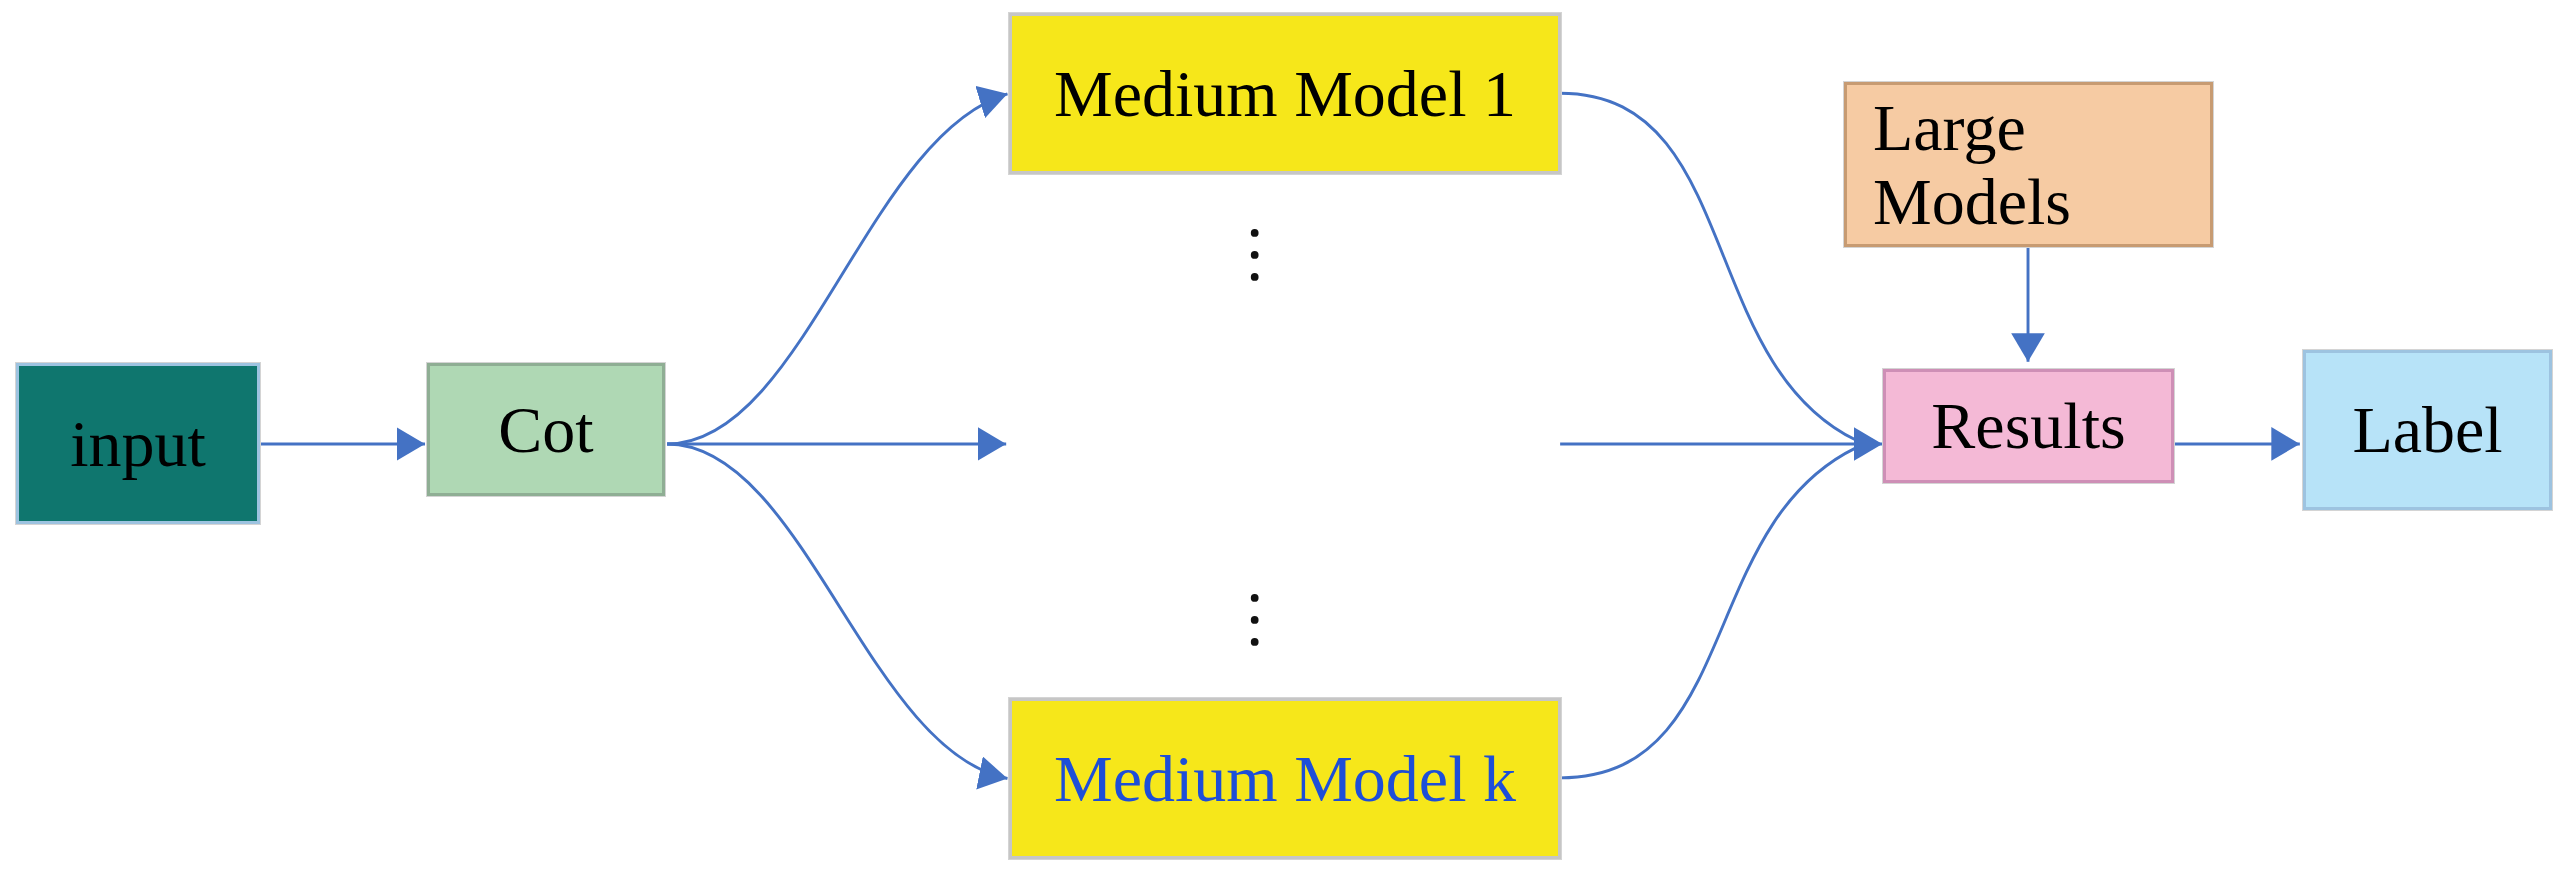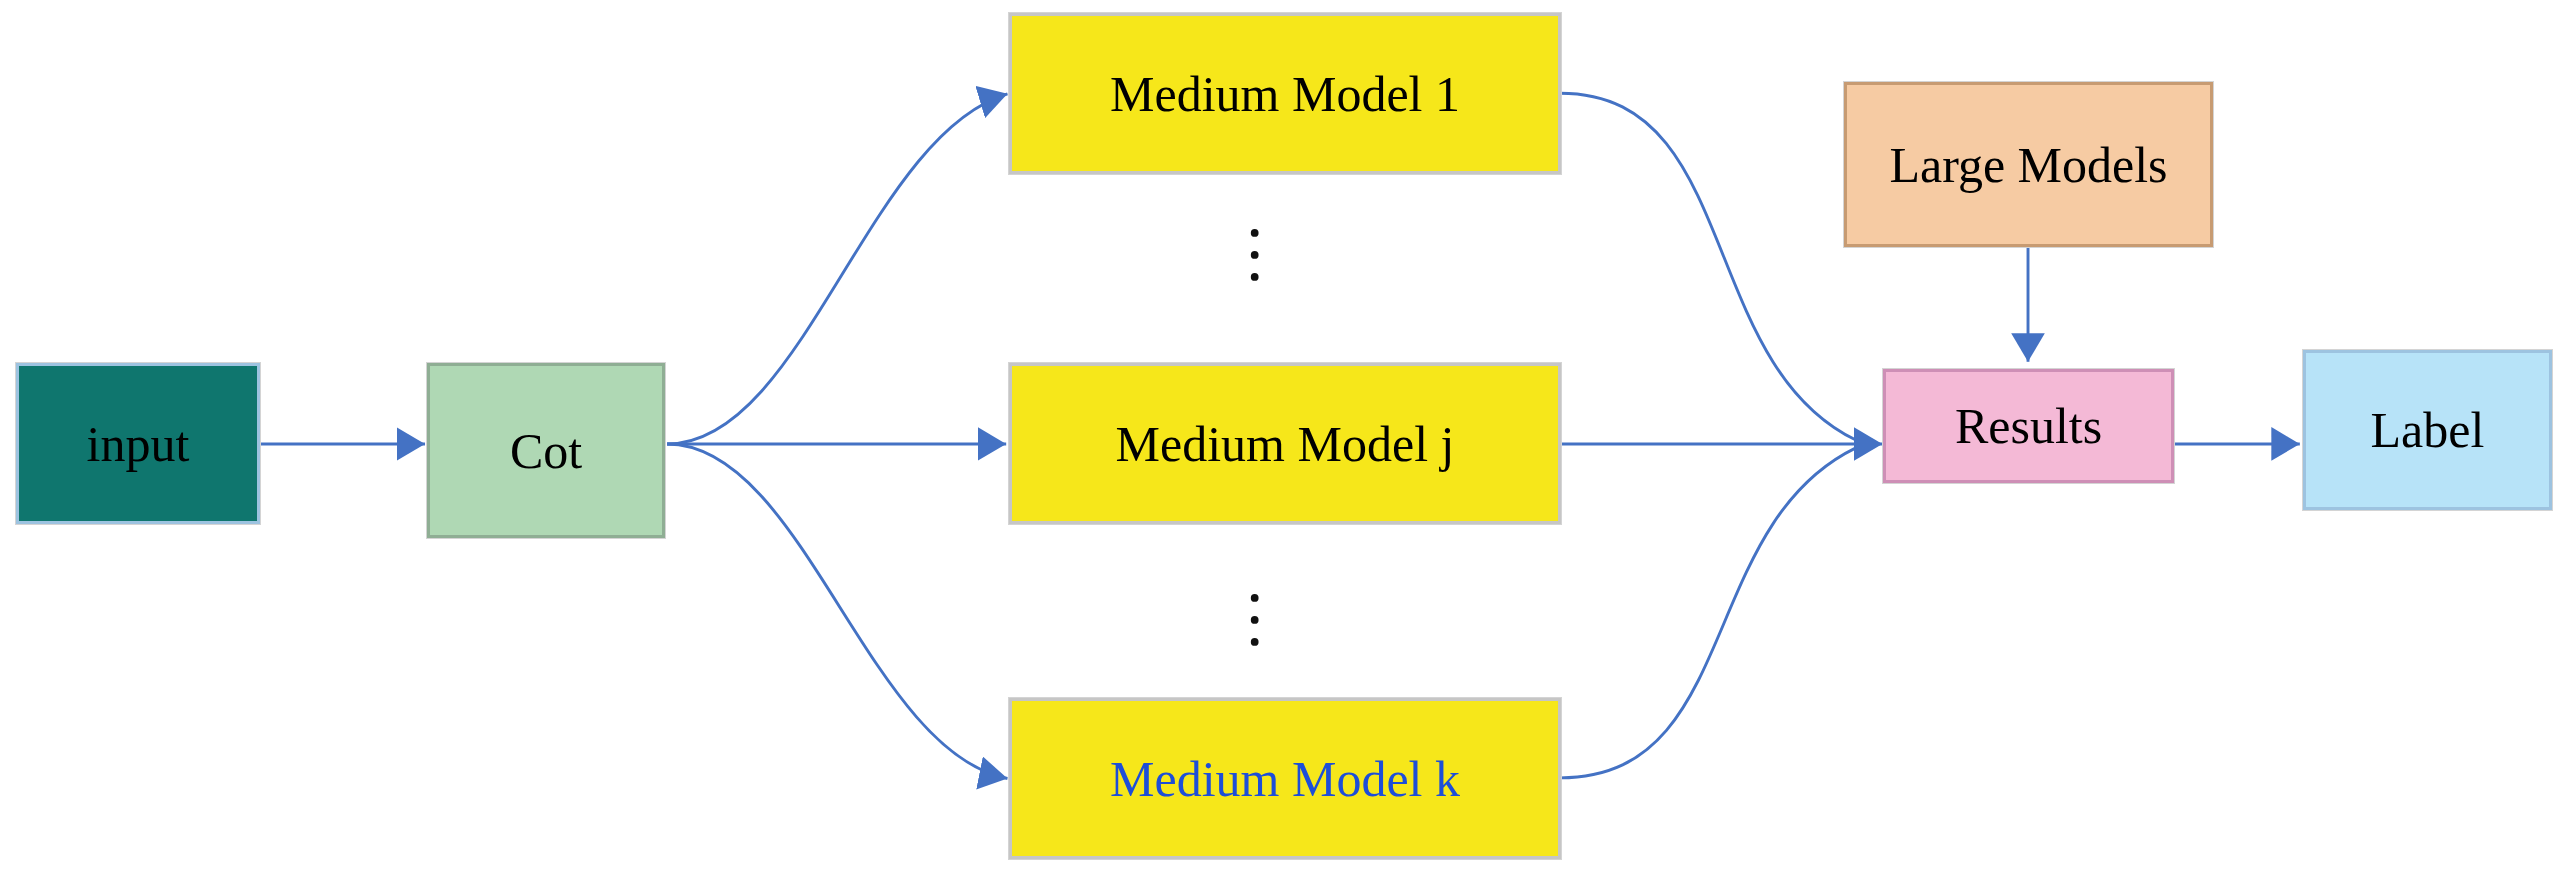--- a/index.html
+++ b/index.html
@@ -22,29 +22,29 @@
     width: 2576px;
     height: 873px;
   }
   .node {
     position: absolute;
     display: flex;
     align-items: center;
     justify-content: center;
     text-align: left;
     color: #000000;
-    font-size: 50px;
+    font-size: 66px;
     line-height: 1.12;
     border: 3.2px solid transparent;   
     outline: 1.9px solid #D4D4D4;      
     box-sizing: border-box;
   }
   
   .node-input   { left: 16px;   top: 363px;  width: 244px; height: 161px; }
-  .node-cot     { left: 427px;  top: 363px;  width: 238px; height: 175px; }
+  .node-cot     { left: 427px;  top: 363px;  width: 238px; height: 133px; }
   .node-mm1     { left: 1009px; top: 13px;   width: 552px; height: 161px; }
   .node-mmj     { left: 1009px; top: 363px;  width: 552px; height: 161px; }
   .node-mmk     { left: 1009px; top: 698px; width: 552px; height: 161px; }
   .node-large   { left: 1844px; top: 82px;  width: 369px; height: 165px; padding: 2px 26px; }
   .node-results { left: 1883px; top: 369px;  width: 291px; height: 114px; }
   .node-label   { left: 2303px; top: 350px;  width: 249px; height: 160px; }
 
   .edge {
     fill: none;
     stroke: var(--arrow-color, #4472C4);
@@ -93,21 +93,20 @@
       <circle class="ellipsis-dot" cx="1938" cy="992" r="6"></circle>
     </g>
   </svg>
 
   <div class="node node-input" style="background: #0f766e; border-color: rgb(157, 195, 224); color: rgb(0, 0, 0);">input</div>
 
   <div class="node node-cot" style="background: rgb(175, 216, 180); border-color: rgb(143, 174, 148); color: rgb(0, 0, 0);">Cot</div>
 
   <div class="node node-mm1" style="background: rgb(246, 231, 26); border-color: rgb(198, 198, 198); color: rgb(0, 0, 0);">Medium Model 1</div>
 
-  <div class="node node-mmj" style="background: rgb(246, 231, 26); border-color: rgb(198, 198, 198); color: rgb(0, 0, 0);">Medium Model j</div>
 
   <div class="node node-mmk" style="background: rgb(246, 231, 26); border-color: rgb(198, 198, 198); color: #1d4ed8;">Medium Model k</div>
 
   <div class="node node-large" style="background: rgb(246, 203, 163); border-color: rgb(199, 155, 114); color: rgb(0, 0, 0);">Large Models</div>
 
   <div class="node node-results" style="background: rgb(244, 185, 214); border-color: rgb(206, 143, 182); color: rgb(0, 0, 0);">Results</div>
 
   <div class="node node-label" style="background: rgb(183, 227, 248); border-color: rgb(157, 195, 224); color: rgb(0, 0, 0);">Label</div>
 
 </div>

